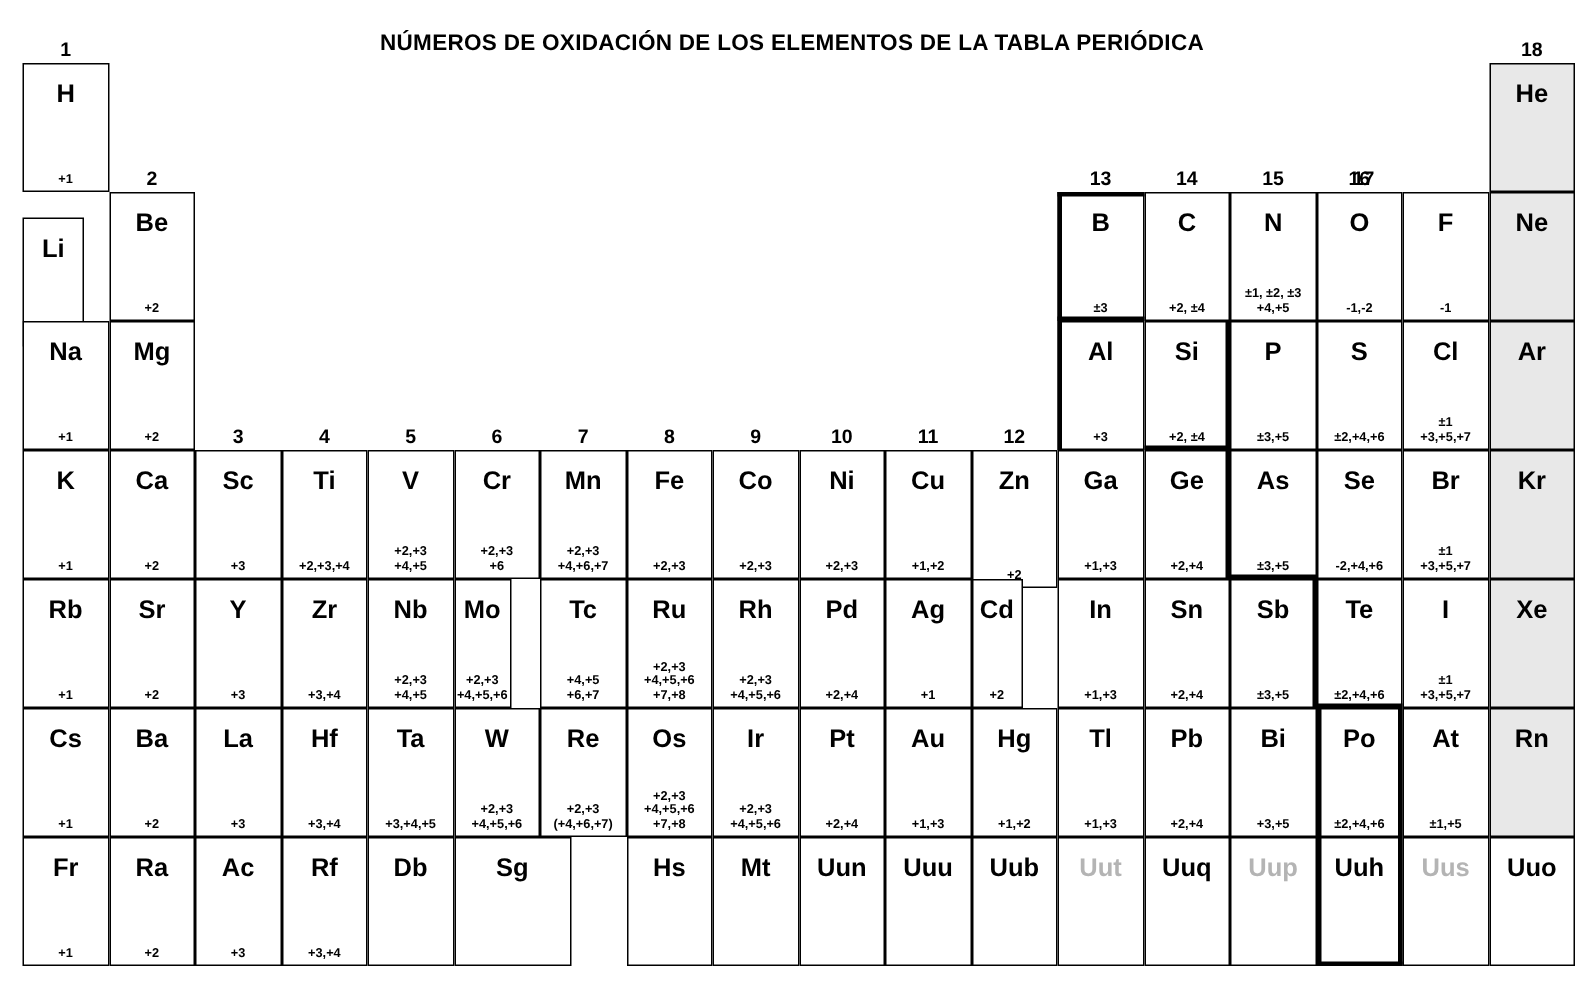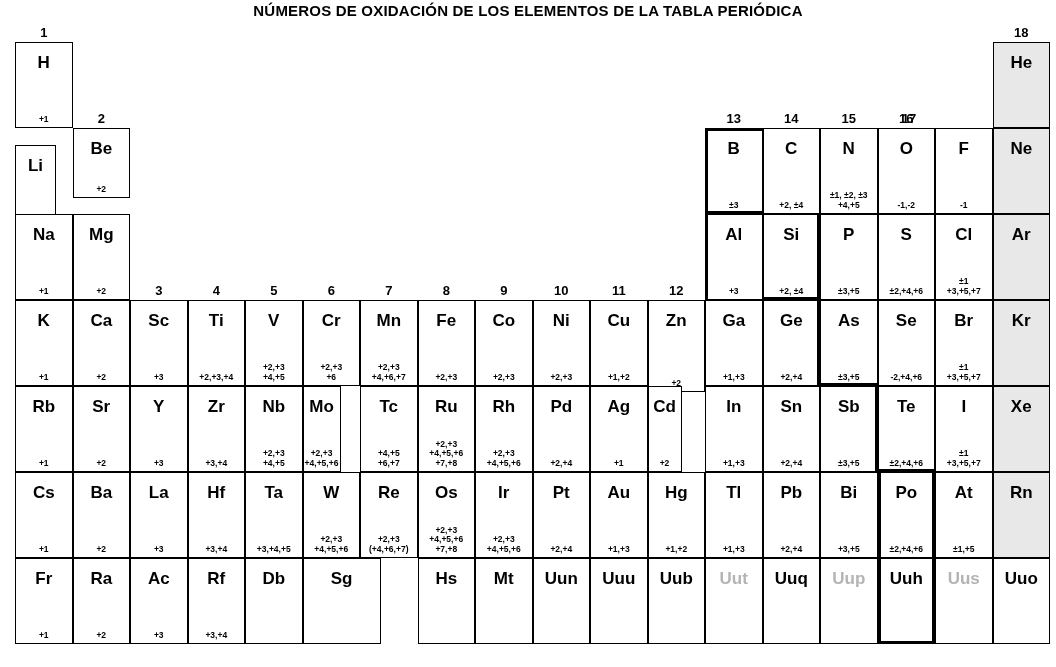--- a/index.html
+++ b/index.html
@@ -8,21 +8,21 @@
     background:#ffffff;
     font-family:"Liberation Sans", sans-serif;
     color:#000000;
     overflow:hidden;
   }
   #title{
     text-align:center;
     font-size:15px;
     font-weight:bold;
     letter-spacing:.2px;
-    padding-top:2px;
+    padding-top:20px;
     height:20px;
     box-sizing:border-box;
   }
   #table{
     position:relative;
     margin:0 auto;
     width:1040px;
     height:636px;
   }
   .cell{
@@ -91,21 +91,21 @@
       <div class="ox">+1</div>
     </div>
     <div class="cell noble" style="left: 984.5px; top: 22px; width: 57.5px; height: 86px;">
       <div class="sym">He</div>
       <div class="ox"></div>
     </div>
     <div class="cell" style="left: 7px; top: 125px; width: 41px; height: 86px;">
       <div class="sym">Li</div>
       <div class="ox">+1</div>
     </div>
-    <div class="cell" style="left: 64.5px; top: 108px; width: 57.5px; height: 70px;">
+    <div class="cell" style="left: 64.5px; top: 108px; width: 57.5px; height: 86px;">
       <div class="sym">Be</div>
       <div class="ox">+2</div>
     </div>
     <div class="cell" style="left: 697px; top: 108px; width: 57.5px; height: 86px;">
       <div class="sym">B</div>
       <div class="ox">±3</div>
     </div>
     <div class="cell" style="left: 754.5px; top: 108px; width: 57.5px; height: 86px;">
       <div class="sym">C</div>
       <div class="ox">+2, ±4</div>

